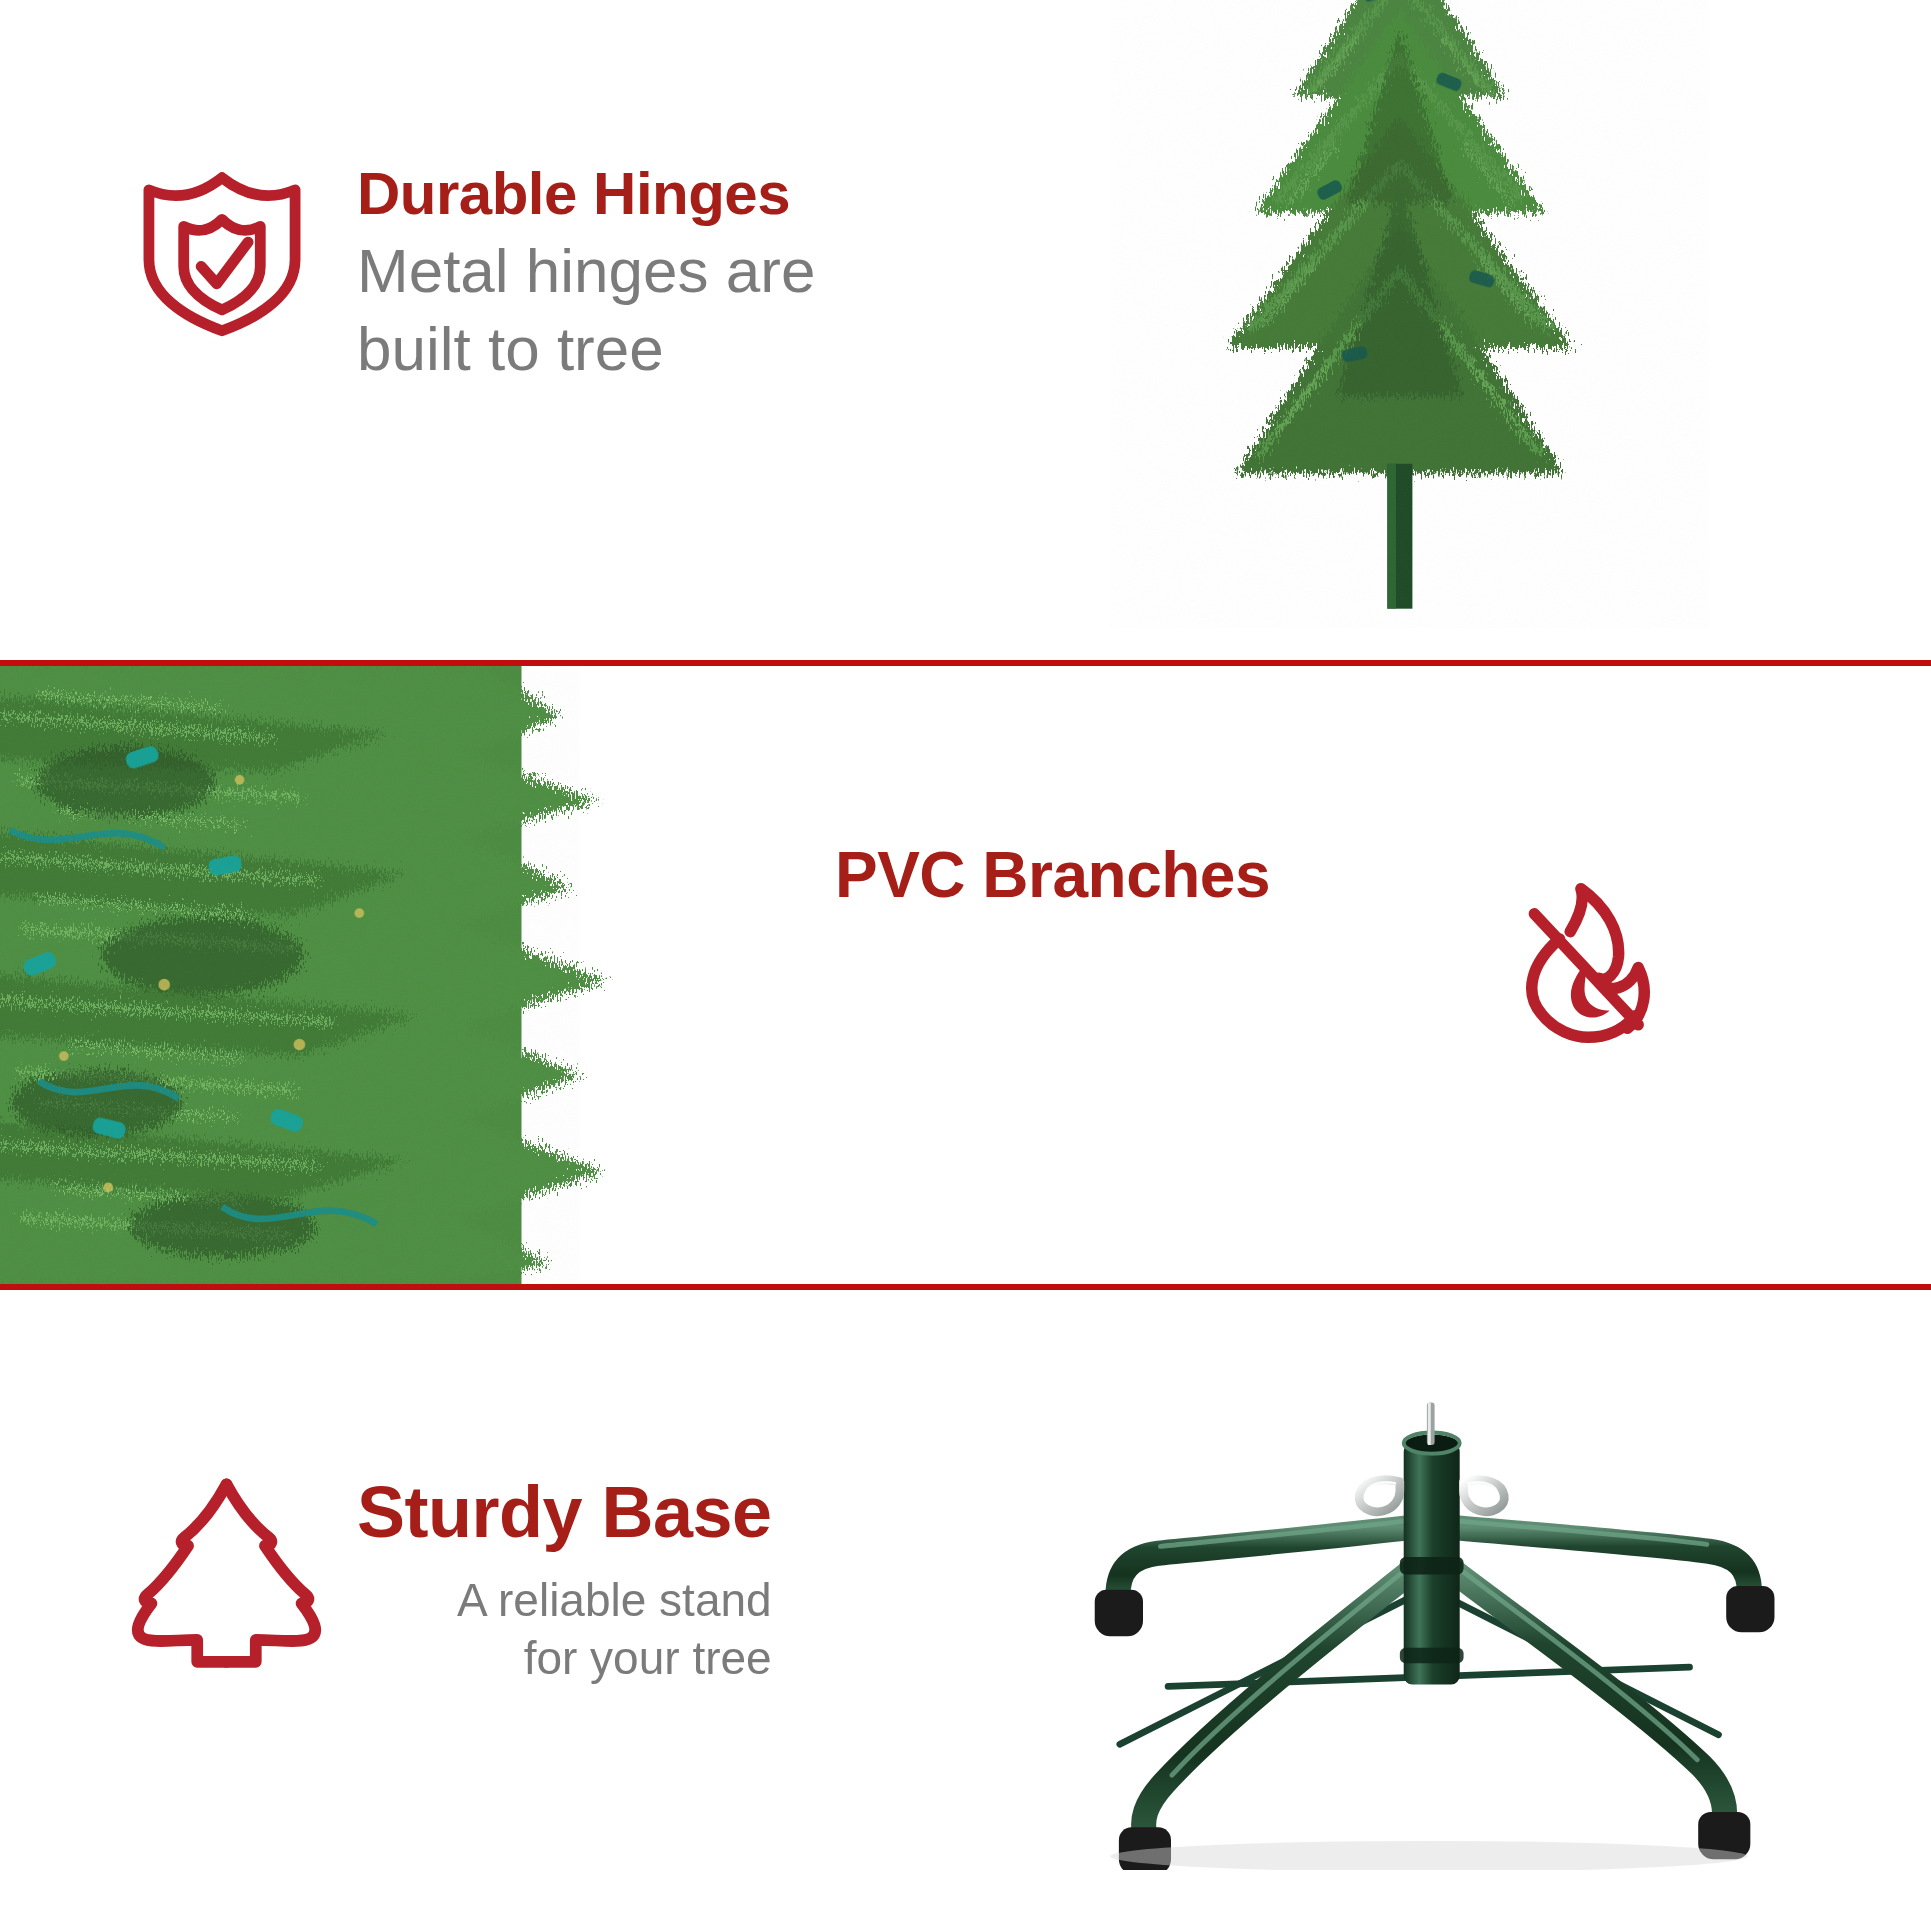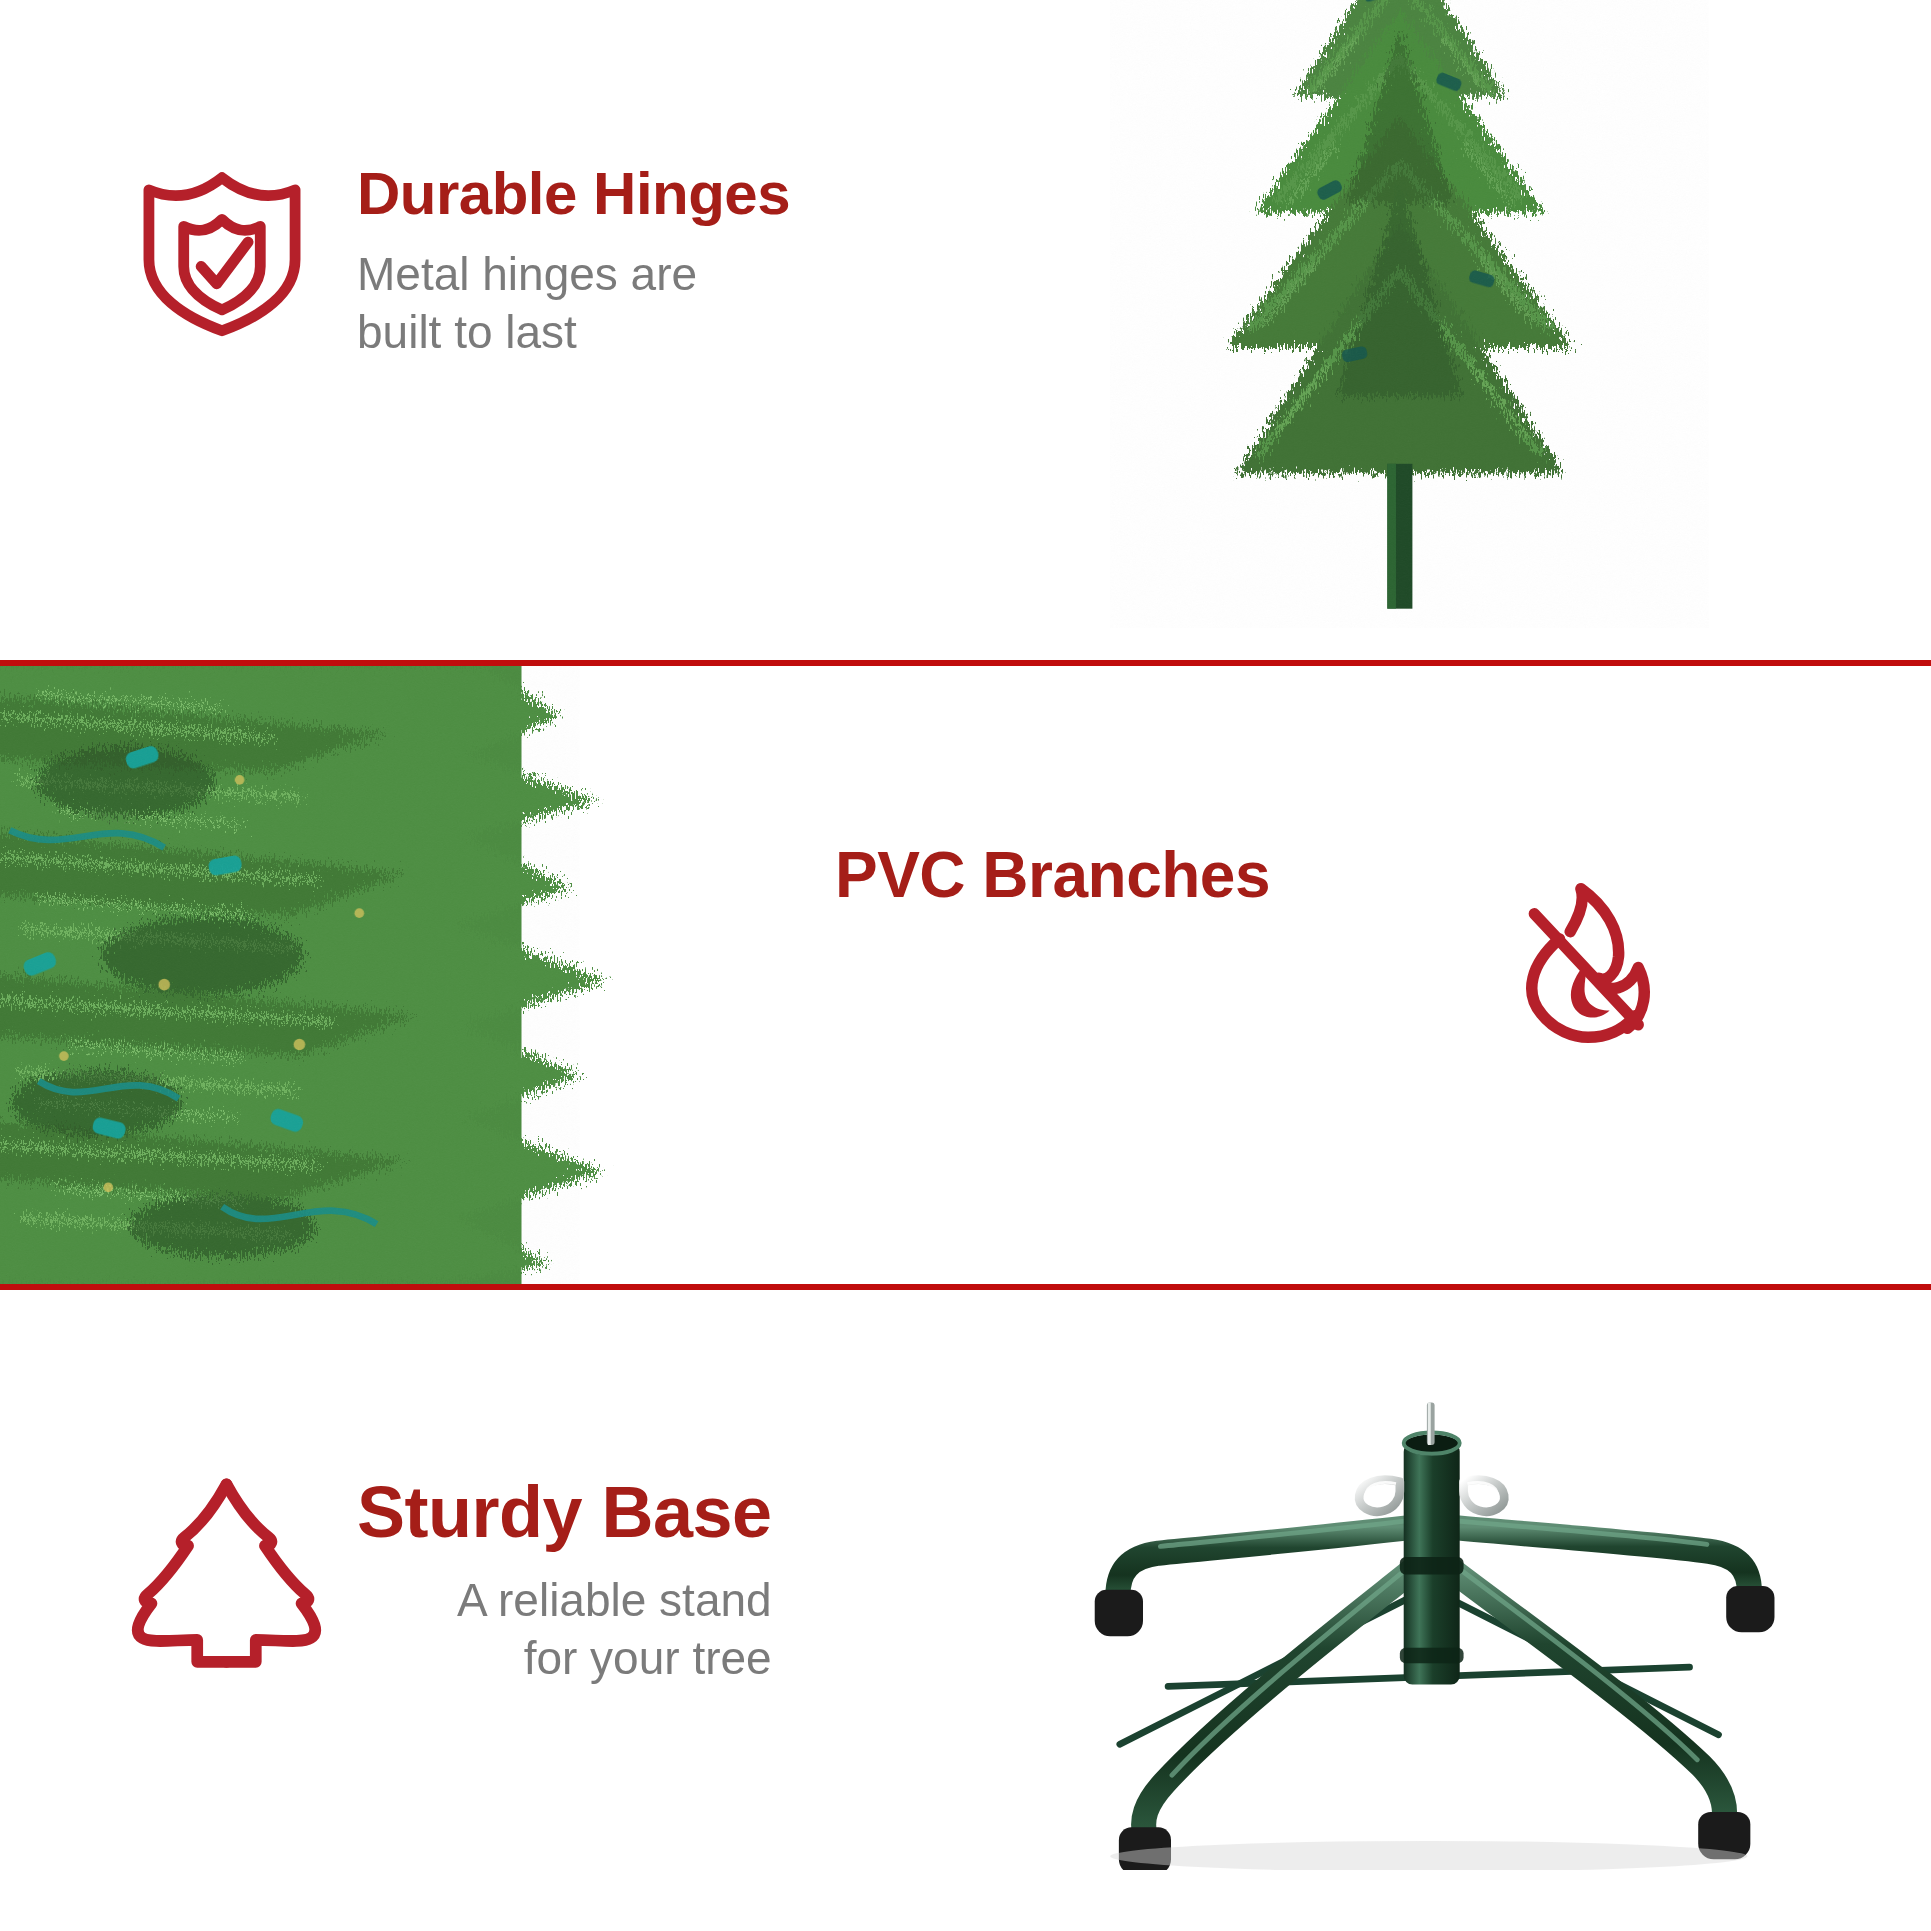--- a/index.html
+++ b/index.html
@@ -36,21 +36,21 @@
     color:#7b7b7b;
     font-weight:300;
     line-height:1.26;
     margin:0;
   }
   .feature-desc span{display:block;white-space:nowrap;}
 
   
   #text-hinges{left:357px;top:162px;}
   #text-hinges .feature-title{font-size:60px;}
-  #text-hinges .feature-desc{font-size:46px;margin-top:21px;}
+  #text-hinges .feature-desc{font-size:62px;margin-top:7px;}
 
   
   #text-branches{right:763px;top:842px;text-align:right;}
   #text-branches .feature-title{font-size:64px;}
   #text-branches .feature-desc{font-size:46px;margin-top:21px;}
 
   
   #text-base{left:357px;top:1475px;}
   #text-base .feature-title{font-size:72px;}
   #text-base .feature-desc{font-size:46px;margin-top:21px;text-align:right;}
@@ -150,21 +150,21 @@
                    C72 72 61 80 50 85 C39 80 28 72 28 60 Z"></path>
           <path d="M38 60 L47 70 L65 46"></path>
         </g>
       </svg>
     </div>
 
     <div class="feature-text" id="text-hinges">
       <h2 class="feature-title" style="color: rgb(165, 30, 24);">Durable Hinges</h2>
       <p class="feature-desc" style="color: rgb(123, 123, 123);">
         <span>Metal hinges are</span>
-        <span>built to last</span>
+        <span>built to tree</span>
       </p>
     </div>
   </div>
 
   <div class="divider" id="divider-1"></div>
 
   <div class="panel" id="panel-branches">
 
     <div class="photo" id="photo-branches">
       <svg viewBox="0 0 800 640" preserveAspectRatio="xMidYMid slice">

